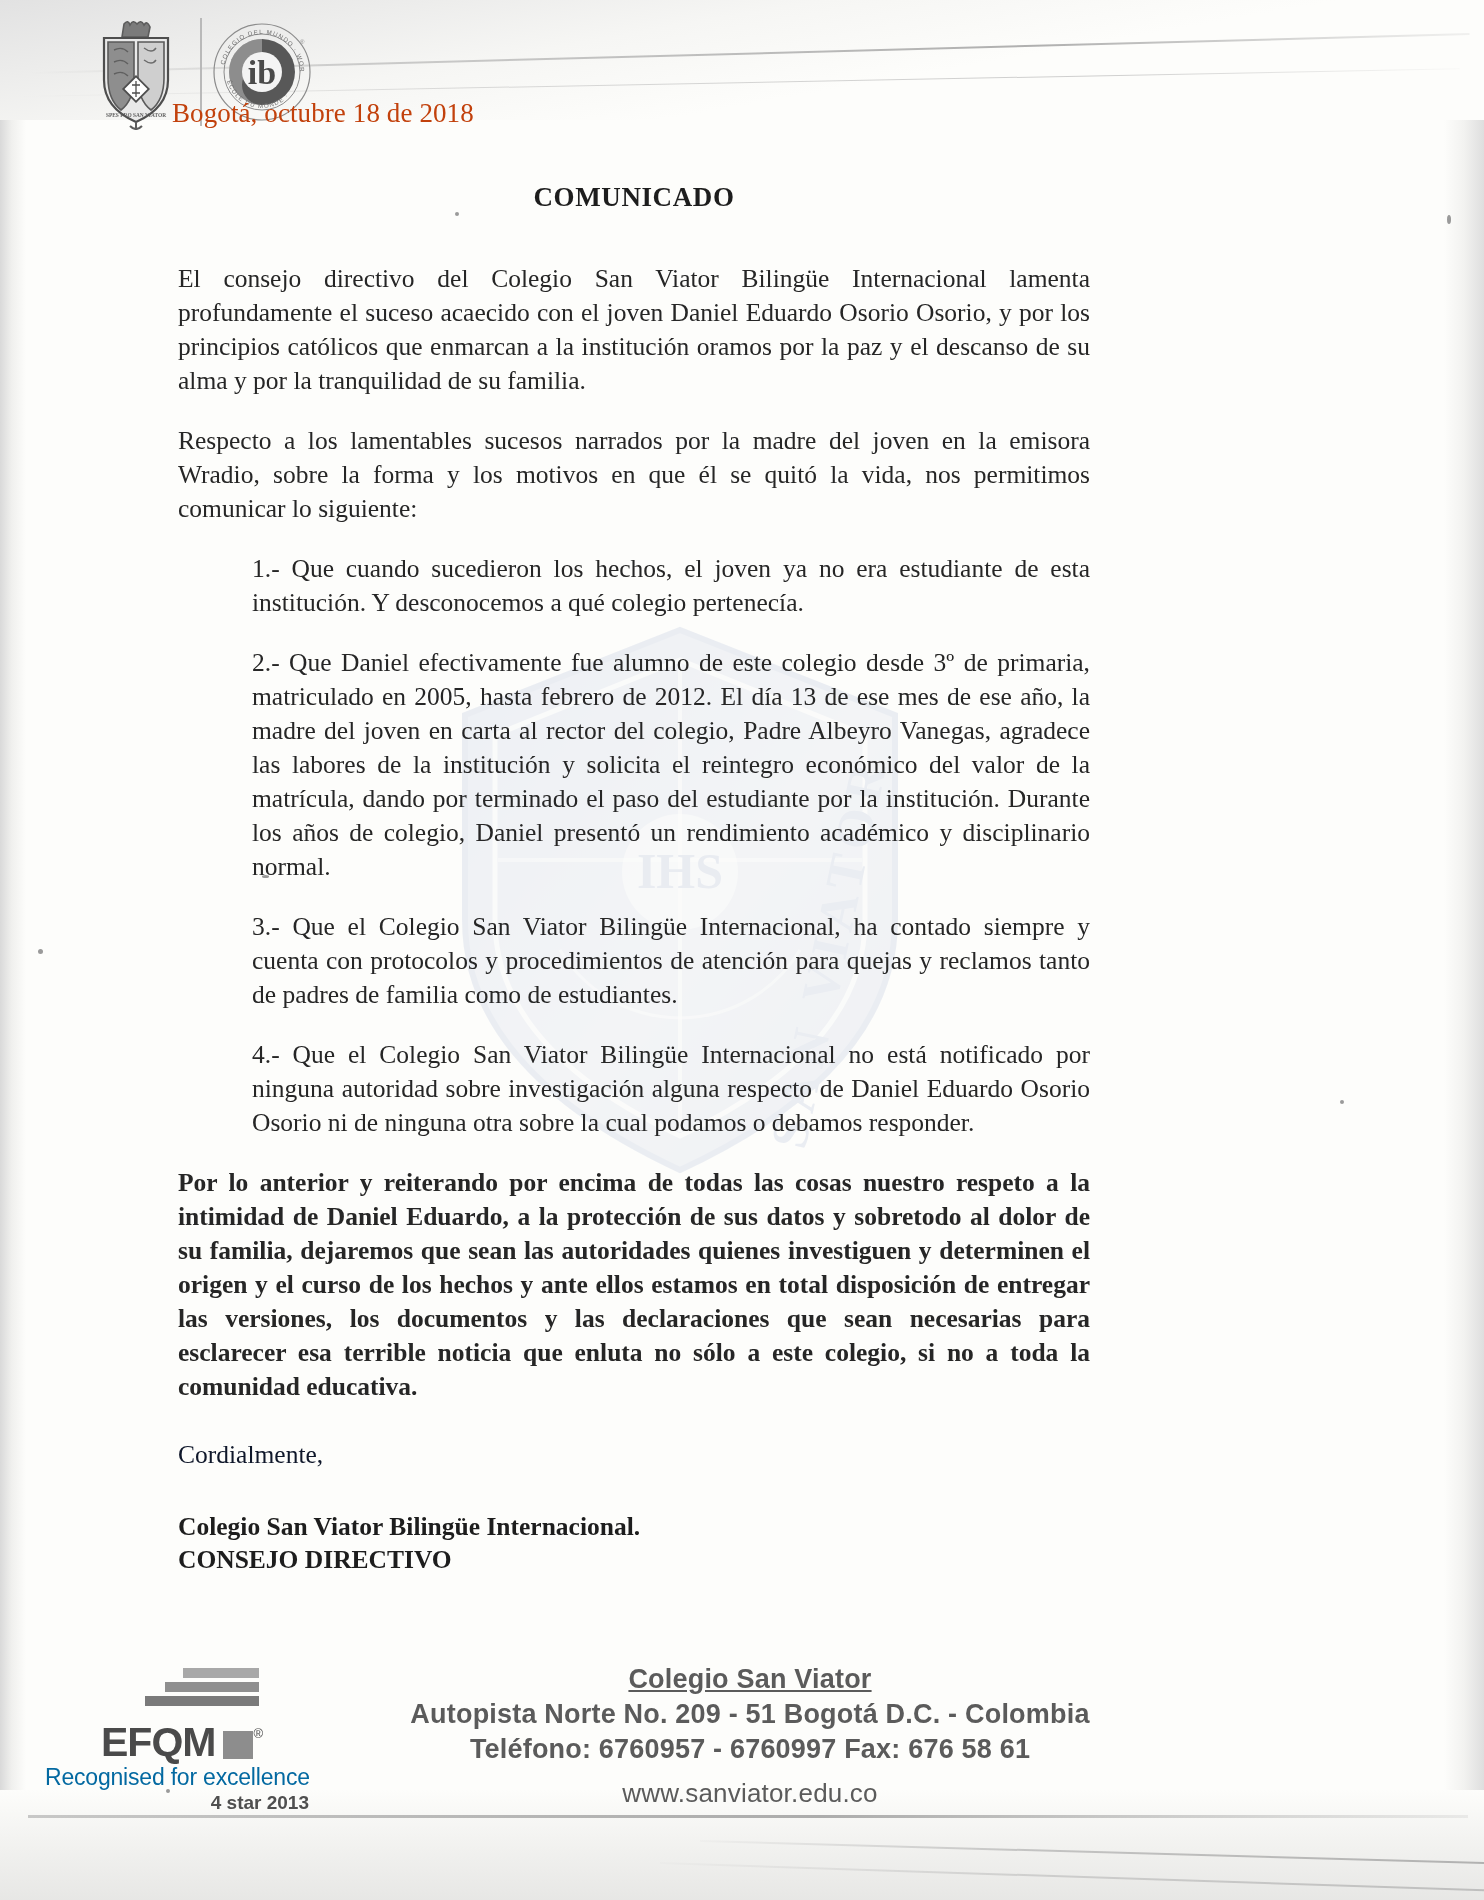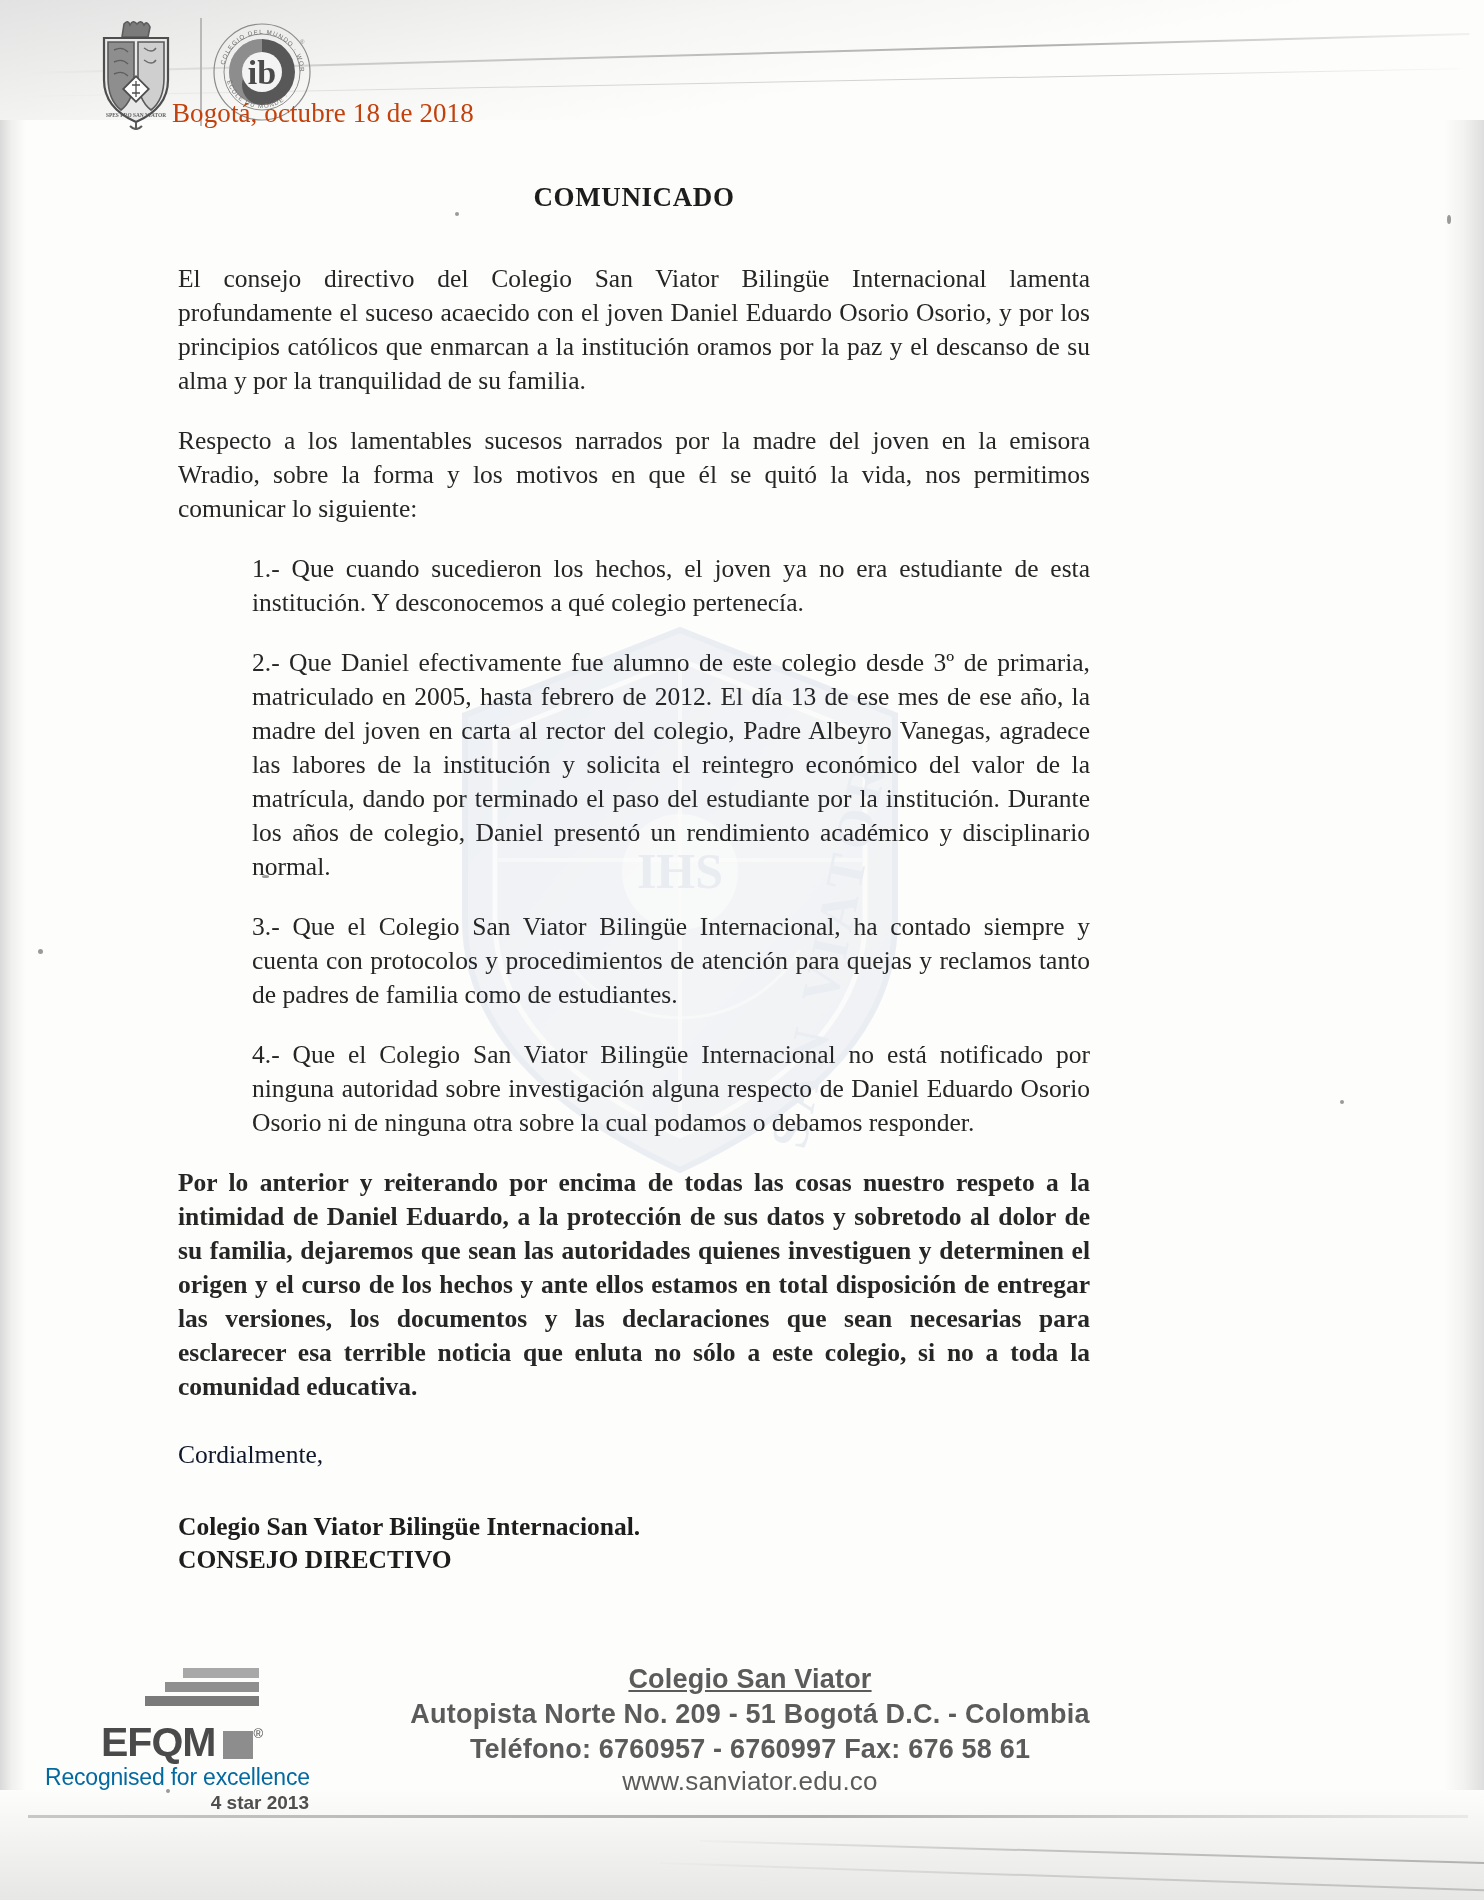--- a/index.html
+++ b/index.html
@@ -263,21 +263,21 @@
     font-family: "Liberation Sans", "DejaVu Sans", sans-serif;
     color: #5b5b5b;
   }
   .contact-line {
     white-space: nowrap;
     font-weight: bold;
   }
   .contact-line.l1 { font-size: 27px; letter-spacing: 0.2px; text-decoration: underline; }
   .contact-line.l2 { font-size: 27px; margin-top: 4px; letter-spacing: 0.2px; }
   .contact-line.l3 { font-size: 27px; margin-top: 4px; letter-spacing: 0.2px; }
-  .contact-line.l4 { font-size: 26px; margin-top: 1px; font-weight: normal; letter-spacing: 0.2px; }
+  .contact-line.l4 { font-size: 26px; margin-top: 13px; font-weight: normal; letter-spacing: 0.2px; }
 </style>
 </head>
 <body>
 
 <div class="page">
 
   <div class="scan-left-edge"></div>
   <div class="scan-right-edge"></div>
   <div class="scan-top-sweep"></div>
   <div class="scan-top-line"></div>

